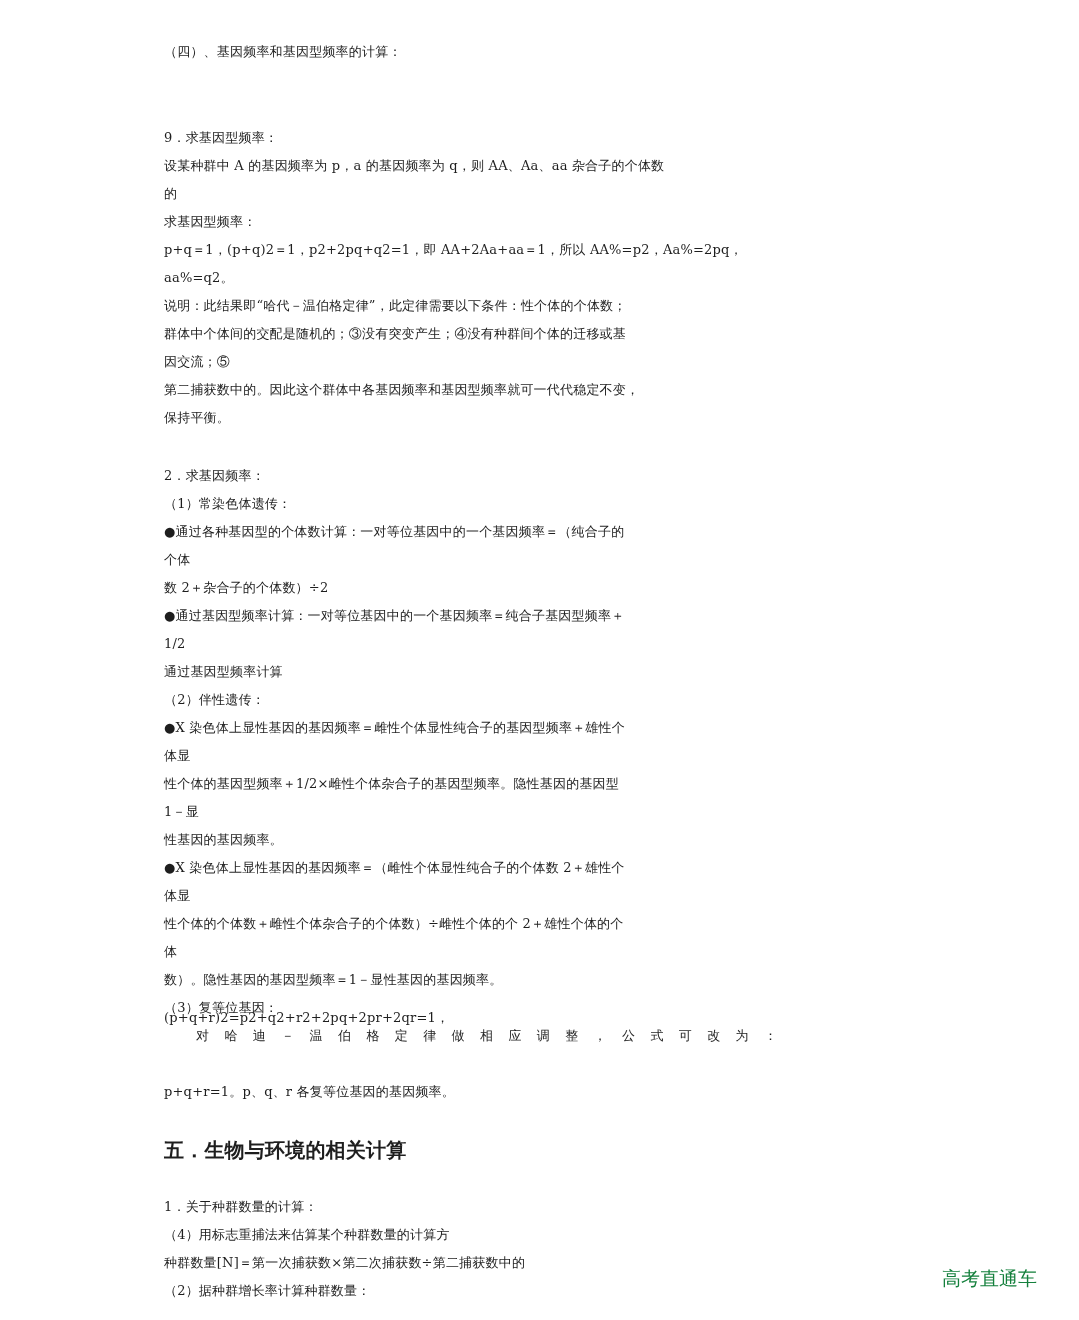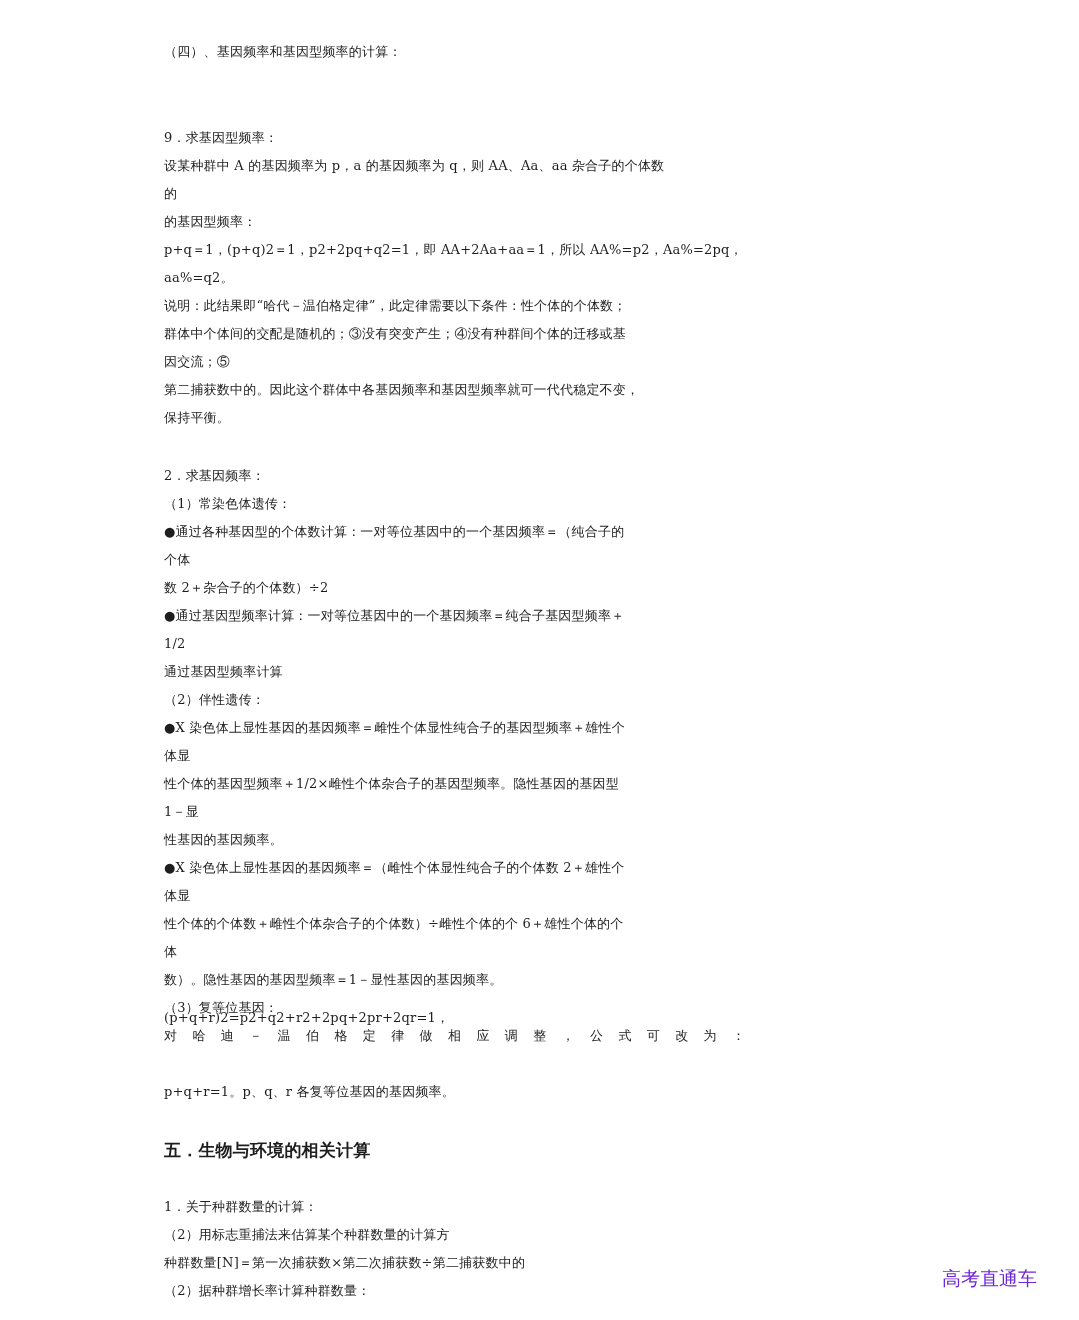--- a/index.html
+++ b/index.html
@@ -1,33 +1,33 @@
 <!DOCTYPE html>
 <html><head>
   <meta charset="utf-8">
   <style>
     html, body { margin: 0; padding: 0; background: #ffffff; }
     body { width: 1079px; height: 1320px; position: relative; overflow: hidden;
       font-family: "DejaVu Serif", "Liberation Serif", serif; color: #1e1e1e; }
     .line { position: absolute; left: 164px; font-size: 13px; line-height: 28px; white-space: nowrap; letter-spacing: 0.2px; }
-    .heading { font-weight: bold; font-family: "DejaVu Sans", "Liberation Sans", sans-serif; font-size: 17px; }
-    .spaced { letter-spacing: 15.4px; }
-    .watermark { position: absolute; left: 942px; top: 1266px; font-size: 19px; color: #6d28d9;
+    .heading { font-weight: bold; font-family: "DejaVu Sans", "Liberation Sans", sans-serif; font-size: 20px; }
+    .spaced { letter-spacing: 15.4px; margin-left: 32px; }
+    .watermark { position: absolute; left: 942px; top: 1266px; font-size: 19px; color: #15803d;
       font-family: "DejaVu Sans", "Liberation Sans", sans-serif; }
   </style>
 </head>
 <body>
 
 <div>
   <div class="line" style="top:38px">（四）、基因频率和基因型频率的计算：</div>
 
   <div class="line" style="top:124px">9．求基因型频率：</div>
   <div class="line" style="top:152px">设某种群中 A 的基因频率为 p，a 的基因频率为 q，则 AA、Aa、aa 杂合子的个体数</div>
   <div class="line" style="top:180px">的</div>
-  <div class="line" style="top:208px">的基因型频率：</div>
+  <div class="line" style="top:208px">求基因型频率：</div>
   <div class="line" style="top:236px">p+q＝1，(p+q)2＝1，p2+2pq+q2=1，即 AA+2Aa+aa＝1，所以 AA%=p2，Aa%=2pq，</div>
   <div class="line" style="top:264px">aa%=q2。</div>
   <div class="line" style="top:292px">说明：此结果即“哈代－温伯格定律”，此定律需要以下条件：性个体的个体数；</div>
   <div class="line" style="top:320px">群体中个体间的交配是随机的；③没有突变产生；④没有种群间个体的迁移或基</div>
   <div class="line" style="top:348px">因交流；⑤</div>
   <div class="line" style="top:376px">第二捕获数中的。因此这个群体中各基因频率和基因型频率就可一代代稳定不变，</div>
   <div class="line" style="top:404px">保持平衡。</div>
 
   <div class="line" style="top:462px">2．求基因频率：</div>
   <div class="line" style="top:490px">（1）常染色体遗传：</div>
@@ -38,28 +38,28 @@
   <div class="line" style="top:630px">1/2</div>
   <div class="line" style="top:658px">通过基因型频率计算</div>
   <div class="line" style="top:686px">（2）伴性遗传：</div>
   <div class="line" style="top:714px">●X 染色体上显性基因的基因频率＝雌性个体显性纯合子的基因型频率＋雄性个</div>
   <div class="line" style="top:742px">体显</div>
   <div class="line" style="top:770px">性个体的基因型频率＋1/2×雌性个体杂合子的基因型频率。隐性基因的基因型</div>
   <div class="line" style="top:798px">1－显</div>
   <div class="line" style="top:826px">性基因的基因频率。</div>
   <div class="line" style="top:854px">●X 染色体上显性基因的基因频率＝（雌性个体显性纯合子的个体数 2＋雄性个</div>
   <div class="line" style="top:882px">体显</div>
-  <div class="line" style="top:910px">性个体的个体数＋雌性个体杂合子的个体数）÷雌性个体的个 6＋雄性个体的个</div>
+  <div class="line" style="top:910px">性个体的个体数＋雌性个体杂合子的个体数）÷雌性个体的个 2＋雄性个体的个</div>
   <div class="line" style="top:938px">体</div>
   <div class="line" style="top:966px">数）。隐性基因的基因型频率＝1－显性基因的基因频率。</div>
   <div class="line" style="top:994px">（3）复等位基因：</div>
   <div class="line spaced" style="top:1022px">对哈迪－温伯格定律做相应调整，公式可改为：</div>
   <div class="line" style="top:1004px">(p+q+r)2=p2+q2+r2+2pq+2pr+2qr=1，</div>
   <div class="line" style="top:1078px">p+q+r=1。p、q、r 各复等位基因的基因频率。</div>
 
   <div class="line heading" style="top:1136px">五．生物与环境的相关计算</div>
   <div class="line" style="top:1193px">1．关于种群数量的计算：</div>
-  <div class="line" style="top:1221px">（2）用标志重捕法来估算某个种群数量的计算方</div>
+  <div class="line" style="top:1221px">（4）用标志重捕法来估算某个种群数量的计算方</div>
   <div class="line" style="top:1249px">种群数量[N]＝第一次捕获数×第二次捕获数÷第二捕获数中的</div>
   <div class="line" style="top:1277px">（2）据种群增长率计算种群数量：</div>
 
   <div class="watermark">高考直通车</div>
 </div>
 
 </body></html>

